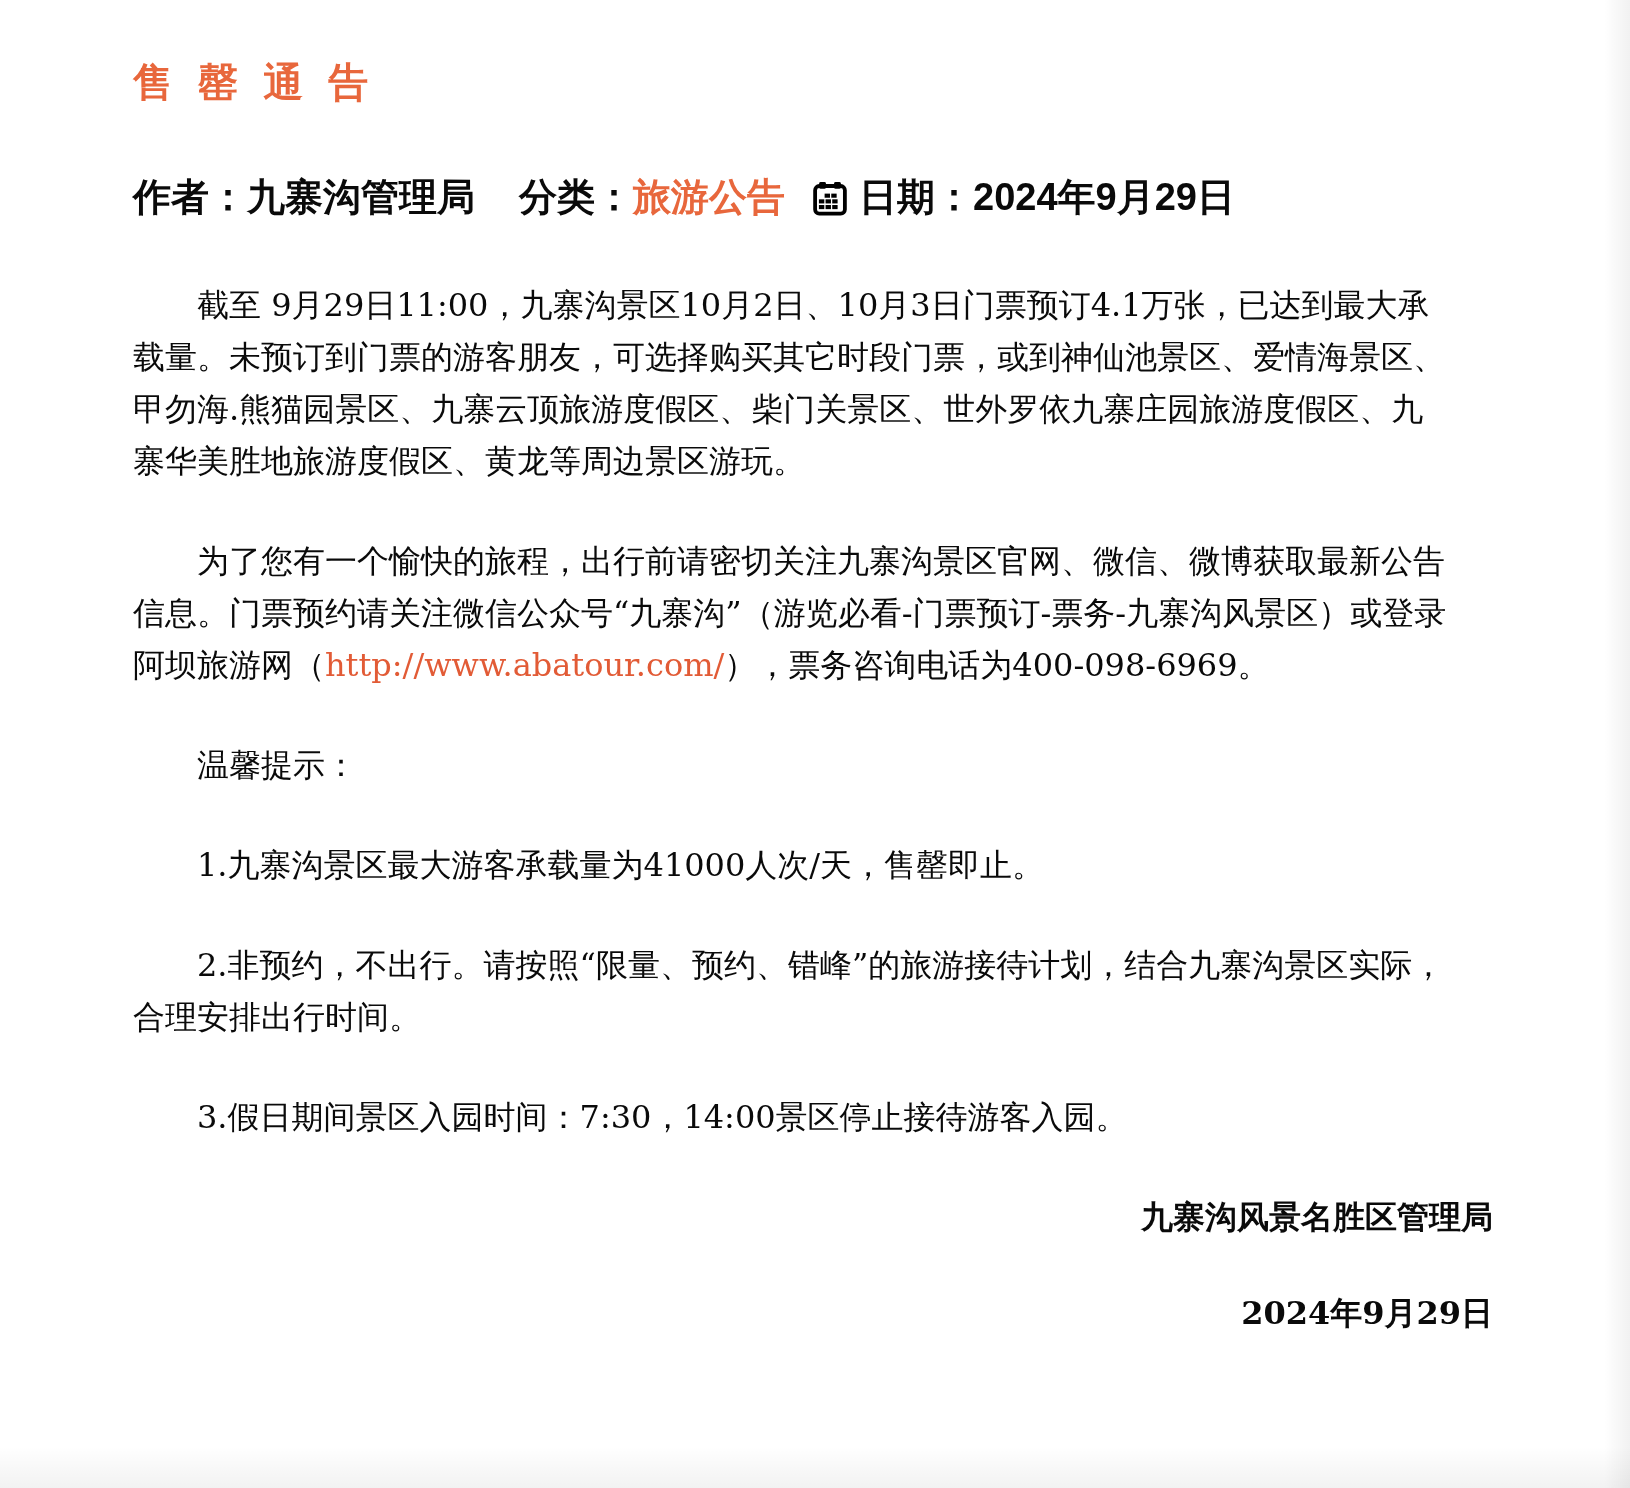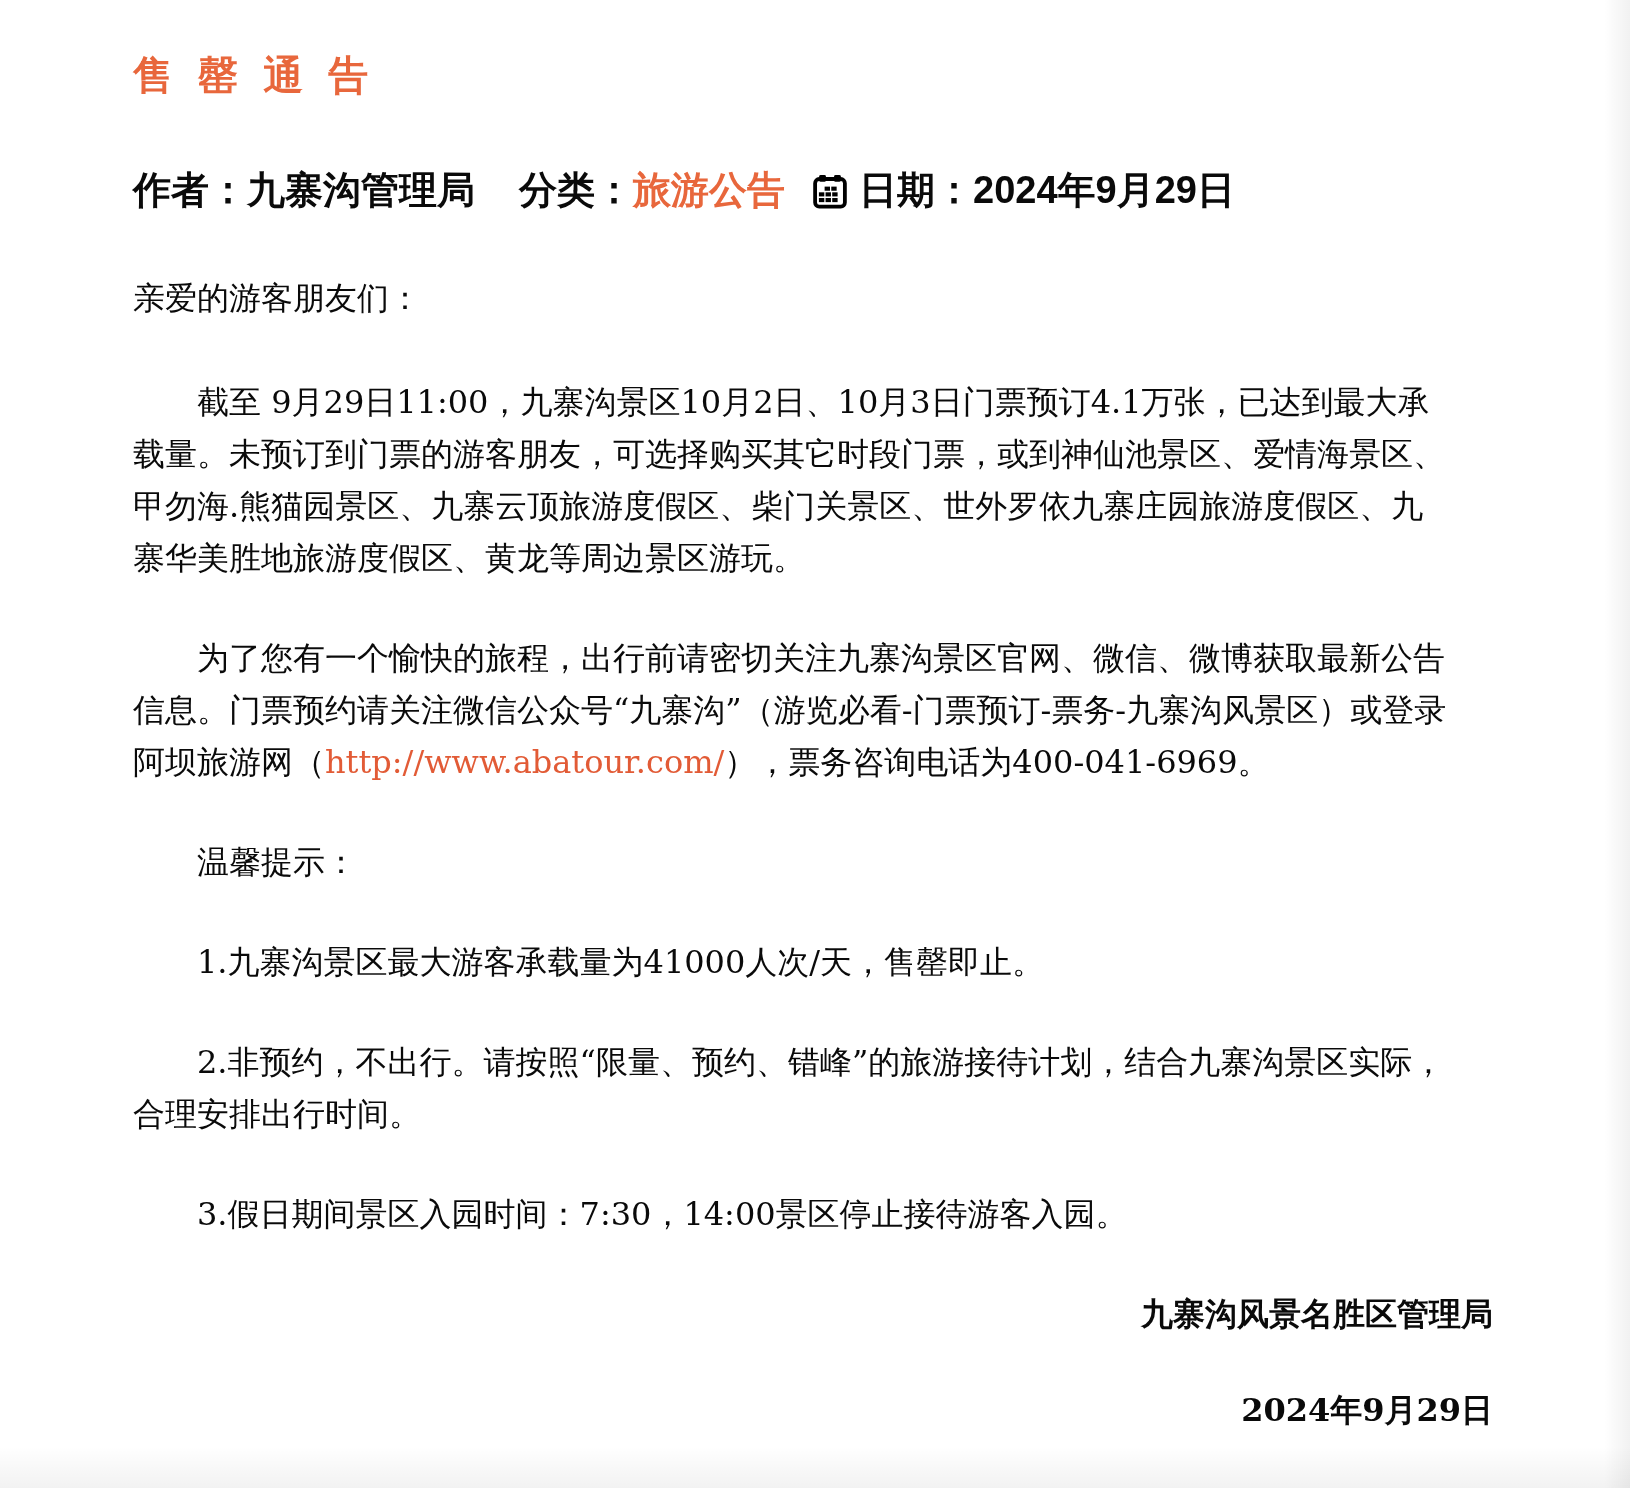--- a/index.html
+++ b/index.html
@@ -16,21 +16,21 @@
     font-family:"Liberation Sans","DejaVu Sans",sans-serif;
     color:var(--ink);
   }
   .page{position:absolute;inset:0;background:#ffffff;}
   
   .edge-right{position:absolute;top:0;right:0;width:26px;height:100%;
     background:linear-gradient(to right,rgba(0,0,0,0),rgba(0,0,0,0.055));pointer-events:none;}
   .edge-bottom{position:absolute;left:0;bottom:0;width:100%;height:42px;
     background:linear-gradient(to bottom,rgba(0,0,0,0),rgba(0,0,0,0.05));pointer-events:none;}
 
-  .content{position:absolute;left:133px;top:8px;width:1315px;}
+  .content{position:absolute;left:133px;top:15px;width:1315px;}
 
   h1.title{
     margin-top:40px;
     font-size:40px;
     font-weight:700;
     letter-spacing:7px;
     color:var(--accent);
   }
 
   .meta{
@@ -94,25 +94,24 @@
           <rect x="13.4" y="15.8" width="3.4" height="2.6" fill="#000000"></rect>
         </svg>
       </span>
       <span class="seg">
         <span>日期：</span>
         <span>2024年9月29日</span>
       </span>
     </div>
 
     <div class="body">
-      <p class="noindent first">亲爱的游客朋友们：</p>
 
       <p>截至 9月29日11:00，九寨沟景区10月2日、10月3日门票预订4.1万张，已达到最大承载量。未预订到门票的游客朋友，可选择购买其它时段门票，或到神仙池景区、爱情海景区、甲勿海.熊猫园景区、九寨云顶旅游度假区、柴门关景区、世外罗依九寨庄园旅游度假区、九寨华美胜地旅游度假区、黄龙等周边景区游玩。</p>
 
-      <p><span>为了您有一个愉快的旅程，出行前请密切关注九寨沟景区官网、微信、微博获取最新公告信息。门票预约请关注微信公众号“九寨沟”（游览必看-门票预订-票务-九寨沟风景区）或登录阿坝旅游网（</span><a class="body-link">http://www.abatour.com/</a><span>），票务咨询电话为400-041-6969。</span></p>
+      <p><span>为了您有一个愉快的旅程，出行前请密切关注九寨沟景区官网、微信、微博获取最新公告信息。门票预约请关注微信公众号“九寨沟”（游览必看-门票预订-票务-九寨沟风景区）或登录阿坝旅游网（</span><a class="body-link">http://www.abatour.com/</a><span>），票务咨询电话为400-098-6969。</span></p>
 
       <p>温馨提示：</p>
 
       <p>1.九寨沟景区最大游客承载量为41000人次/天，售罄即止。</p>
       <p>2.非预约，不出行。请按照“限量、预约、错峰”的旅游接待计划，结合九寨沟景区实际，合理安排出行时间。</p>
       <p>3.假日期间景区入园时间：7:30，14:00景区停止接待游客入园。</p>
 
       <p class="sig org">九寨沟风景名胜区管理局</p>
       <p class="sig date">2024年9月29日</p>
     </div>

